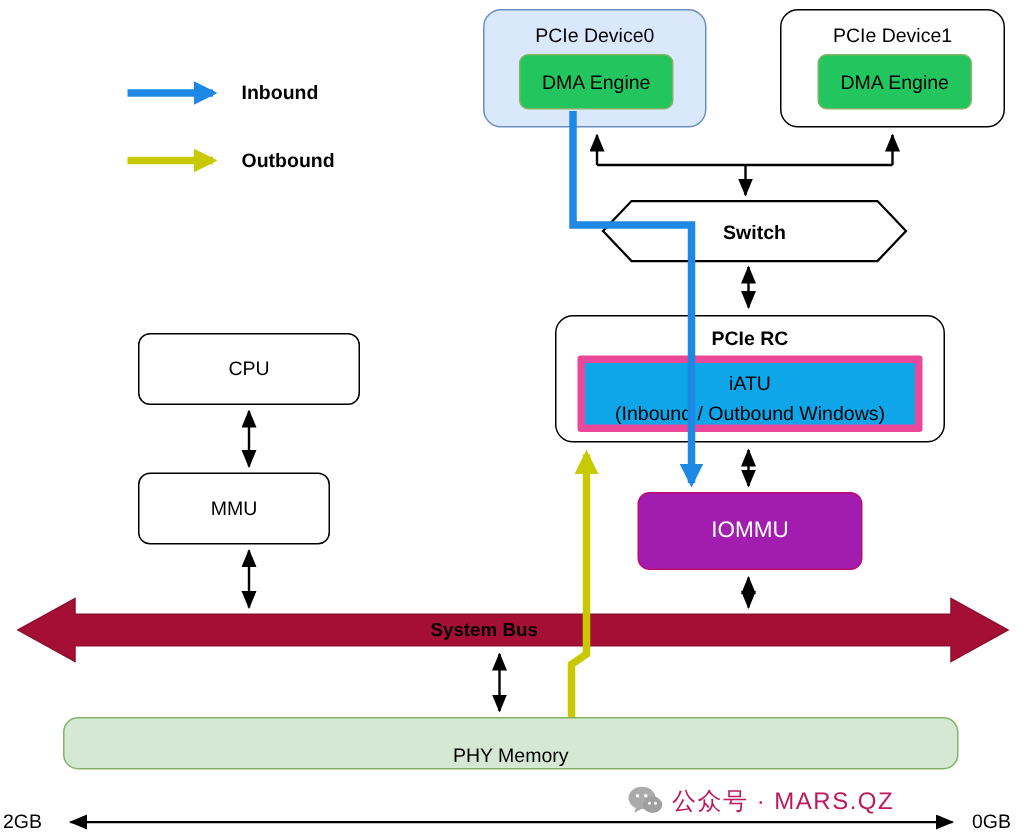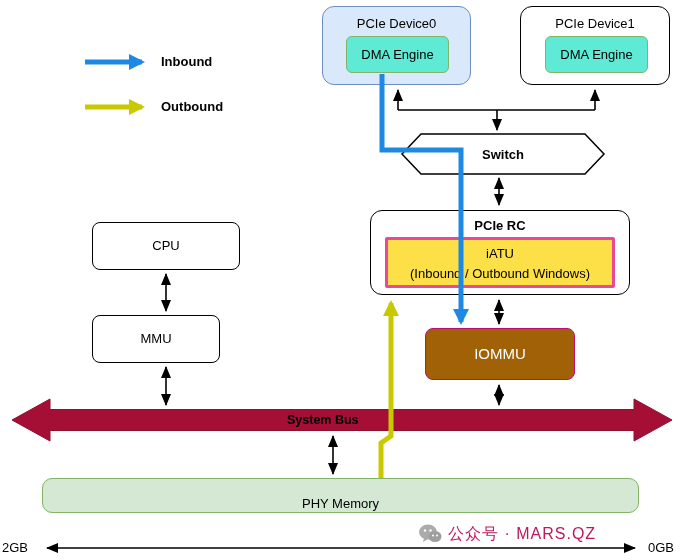--- a/index.html
+++ b/index.html
@@ -3,26 +3,26 @@
 <meta charset="utf-8">
 <style>
   * { margin:0; padding:0; box-sizing:border-box; }
   body { background:#fff; font-family:"Liberation Sans", sans-serif; }
   #canvas { position:relative; width:684px; height:560px; background:#ffffff; overflow:hidden; }
 
   .box { position:absolute; z-index:1; background:#fff; border:1px solid #000; text-align:center; color:#000; }
 
   .device { border-radius:12px; font-size:13px; padding-top:9px; }
   .device.blue { background:#DAE8FC; border-color:#6C8EBF; }
-  .dma { border-radius:6px; background:#5eead4; border:1px solid #82B366; font-size:13px; line-height:35px; }
+  .dma { border-radius:6px; background:#22c55e; border:1px solid #82B366; font-size:13px; line-height:35px; }
 
   .plain { border-radius:8px; font-size:13px; }
   .rc { border-radius:12px; font-size:13px; font-weight:bold; padding-top:7px; }
-  .iatu { border-radius:2px; background:#fde047; border:3px solid #ec4899; font-size:13px; font-weight:normal; line-height:1.5; padding-top:4px; }
-  .iommu { border-radius:8px; background:#a16207; border:1px solid #BC0D75; color:#fff; font-size:15px; line-height:50px; }
+  .iatu { border-radius:2px; background:#0ea5e9; border:5px solid #ec4899; font-size:13px; font-weight:normal; line-height:1.5; padding-top:4px; }
+  .iommu { border-radius:8px; background:#a21caf; border:1px solid #BC0D75; color:#fff; font-size:15px; line-height:50px; }
   .phy { border-radius:10px; background:#D5E8D4; border:1px solid #82B366; font-size:13px; line-height:50px; }
 
   svg.overlay { position:absolute; left:0; top:0; z-index:2; pointer-events:none; }
 
   .toplabel { position:absolute; z-index:3; color:#000; }
   .legend-label { font-size:13px; font-weight:bold; }
   .switch-label { font-size:13px; font-weight:bold; text-align:center; }
   .bus-label { font-size:12.5px; font-weight:bold; }
   .ruler-label { font-size:13px; }
   .watermark { position:absolute; z-index:4; display:flex; align-items:center; gap:6px; color:#be185d; font-size:16px; letter-spacing:1px; }

